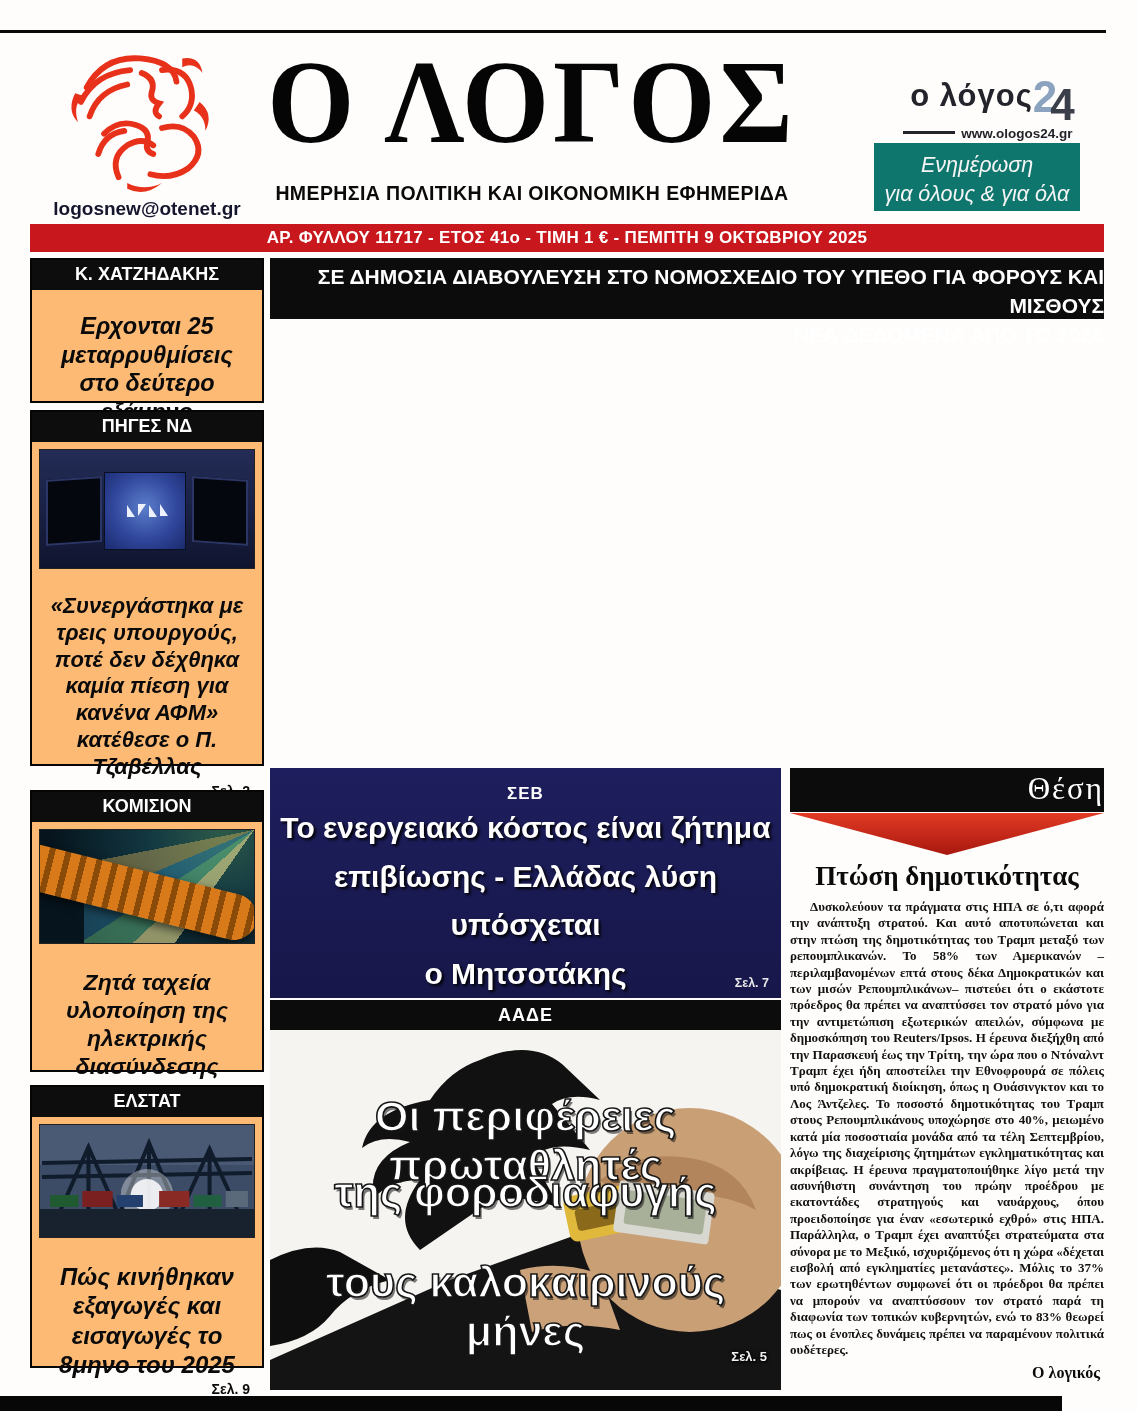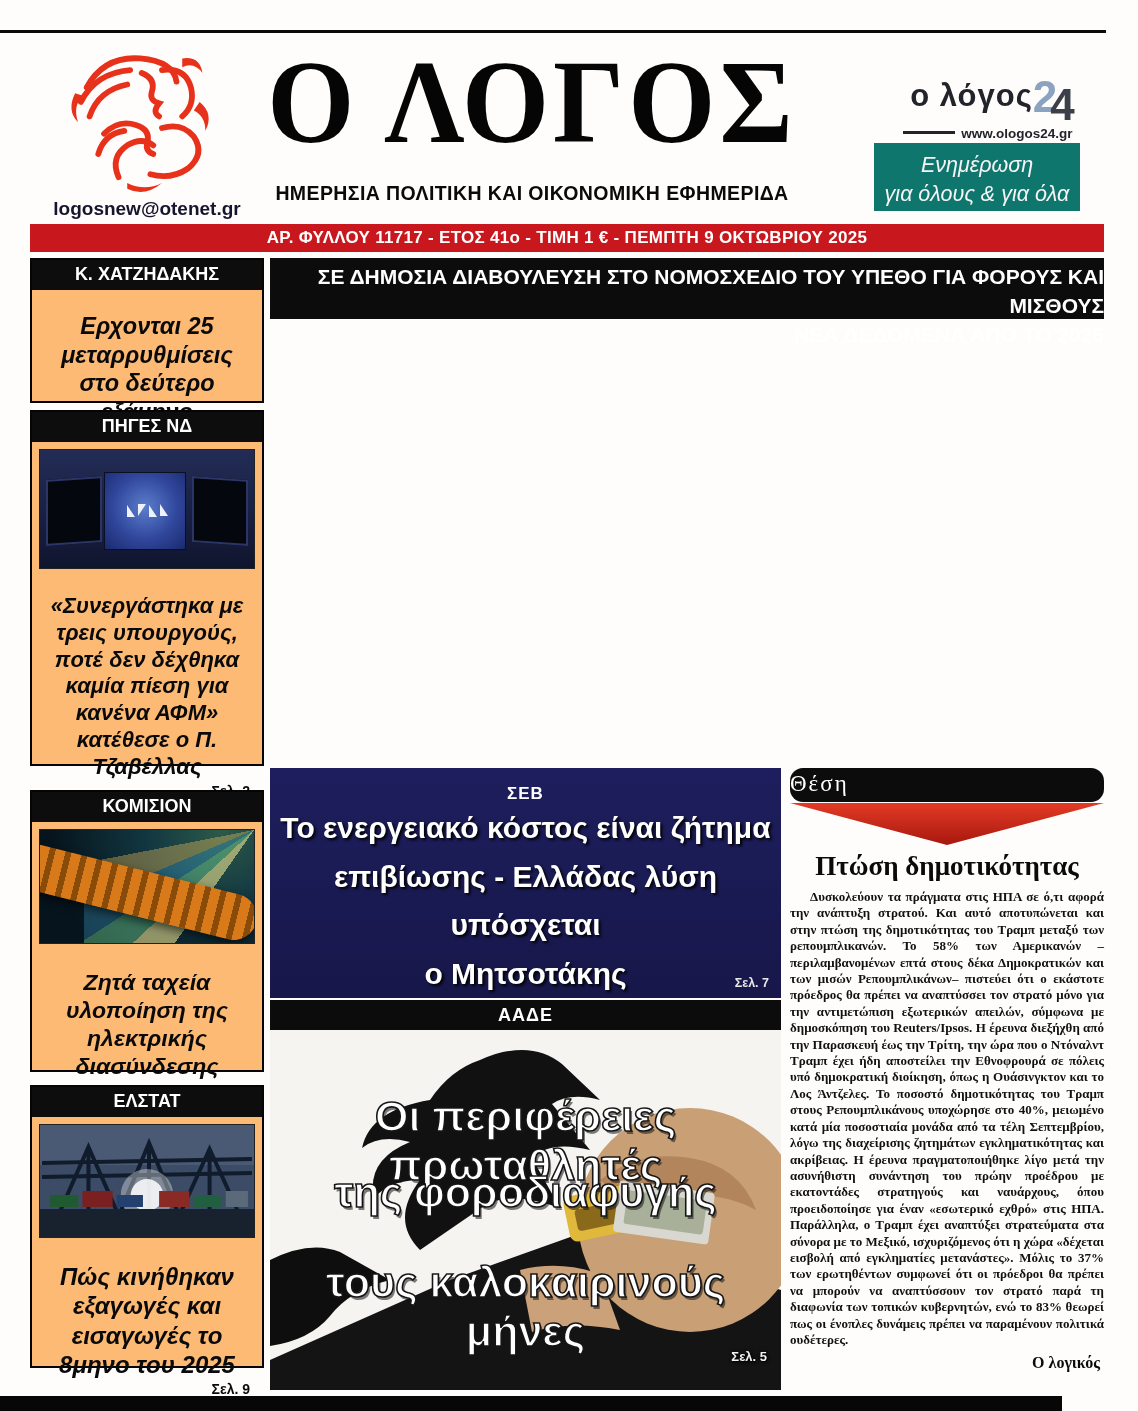--- a/index.html
+++ b/index.html
@@ -79,22 +79,22 @@
             font-size:18px;text-align:center;line-height:30px;letter-spacing:1px;}
   #aade-img{left:270px;top:1030px;width:511px;height:360px;overflow:hidden;background:#ef4444;}
   .aade-hl{position:absolute;z-index:2;width:100%;text-align:center;color:#fff;font-weight:bold;
            -webkit-text-stroke:1.6px #151515;text-shadow:2px 3px 0 rgba(20,20,20,.55);}
   #aade-hl1{top:62px;font-size:43px;}
   #aade-hl2{top:138px;font-size:43px;}
   #aade-hl3{top:228px;font-size:43px;}
 
   
   #opinion{left:790px;top:768px;width:314px;}
-  #opinion-bar{background:#0c0c0c;color:#fff;font-family:"Liberation Serif",serif;font-size:23px;
-               text-align:left;padding:3px 0 5px;letter-spacing:2px;border-radius:13px;}
+  #opinion-bar{background:#0c0c0c;color:#fff;font-family:"Liberation Serif",serif;font-size:31px;
+               text-align:right;padding:3px 0 5px;letter-spacing:2px;}
   #opinion-triangle{height:42px;background:linear-gradient(180deg,#e23b25 0%,#a8170e 100%);
                     clip-path:polygon(0 0,100% 0,50% 100%);margin-top:1px;}
   #opinion-title{font-family:"Liberation Serif",serif;font-weight:bold;font-size:27px;color:#0a0a0a;
                  text-align:center;margin-top:6px;}
   #opinion-body{font-family:"Liberation Serif",serif;font-weight:bold;font-size:13px;line-height:16.4px;
                 color:#111;text-align:justify;text-indent:20px;margin-top:7px;}
   #opinion-sig{font-family:"Liberation Serif",serif;font-weight:bold;font-size:16px;color:#0a0a0a;
                text-align:right;margin-top:6px;padding-right:4px;}
 
   #bottom-bar{left:0;top:1396px;width:1062px;height:15px;background:#070707;}

